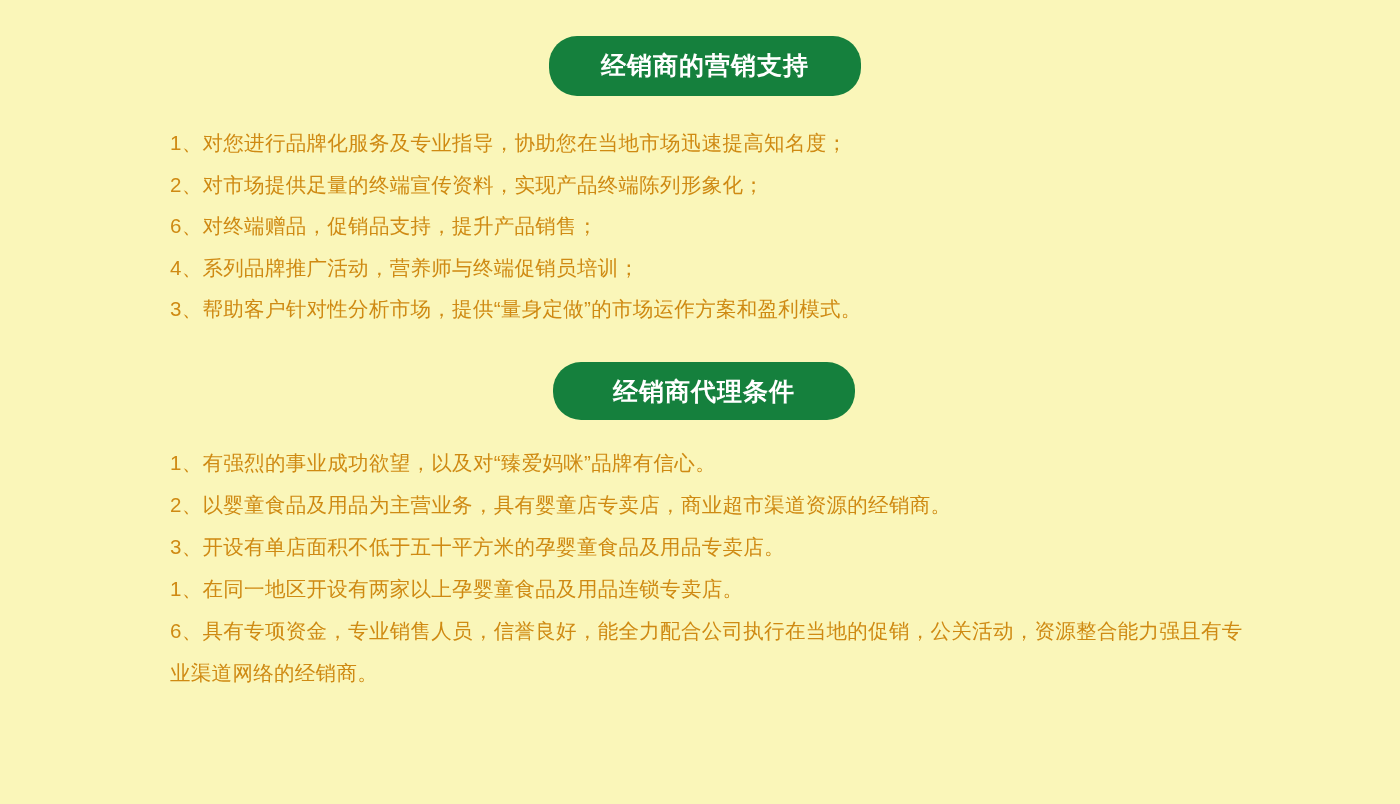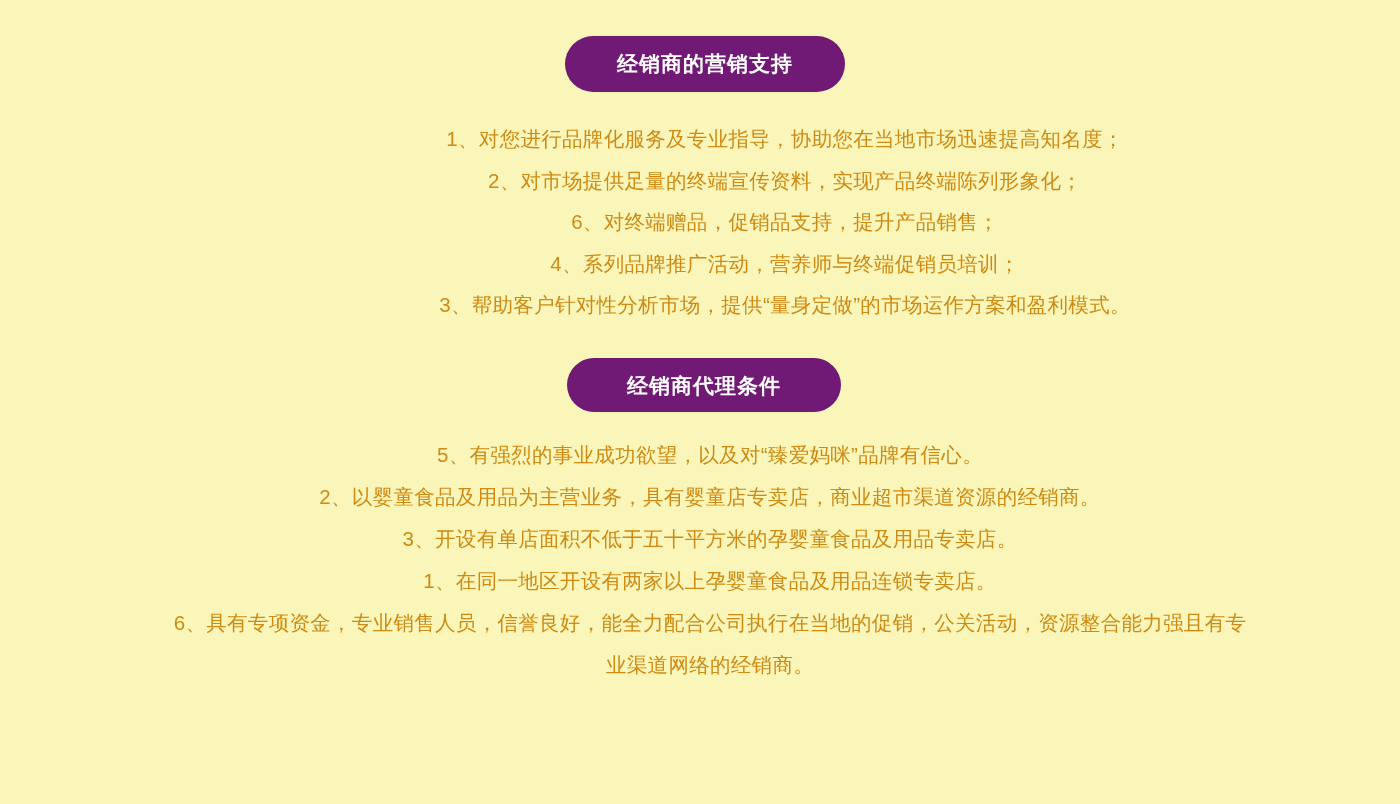--- a/index.html
+++ b/index.html
@@ -21,24 +21,24 @@
   }
   .section {
     width: 100%;
   }
   .banner-row {
     display: flex;
     justify-content: center;
     align-items: center;
   }
   .banner {
-    background: #701a75;
+    background: #15803d;
     color: #ffffff;
     border-radius: 28px;
-    font-size: 21px;
+    font-size: 25px;
     font-weight: bold;
     letter-spacing: 1px;
     text-align: right;
     line-height: 1;
     box-sizing: border-box;
     white-space: nowrap;
   }
   .banner-1 {
     padding: 17px 52px 18px 52px;
     margin-top: 36px;
@@ -62,21 +62,21 @@
   .list-2 {
     margin-top: 22px;
     padding-left: 170px;
     padding-right: 150px;
   }
   .item {
     font-size: 20.5px;
     line-height: 41.5px;
     color: #cf8a13;
     letter-spacing: 0.3px;
-    text-align: center;
+    text-align: left;
   }
   .list-2 .item {
     line-height: 42px;
   }
 </style>
 </head>
 <body>
 
 <div class="page">
 
@@ -91,21 +91,21 @@
       <li class="item">4、系列品牌推广活动，营养师与终端促销员培训；</li>
       <li class="item">3、帮助客户针对性分析市场，提供“量身定做”的市场运作方案和盈利模式。</li>
     </ul>
   </div>
 
   <div class="section">
     <div class="banner-row">
       <div class="banner banner-2">经销商代理条件</div>
     </div>
     <ul class="list list-2">
-      <li class="item">5、有强烈的事业成功欲望，以及对“臻爱妈咪”品牌有信心。</li>
+      <li class="item">1、有强烈的事业成功欲望，以及对“臻爱妈咪”品牌有信心。</li>
       <li class="item">2、以婴童食品及用品为主营业务，具有婴童店专卖店，商业超市渠道资源的经销商。</li>
       <li class="item">3、开设有单店面积不低于五十平方米的孕婴童食品及用品专卖店。</li>
       <li class="item">1、在同一地区开设有两家以上孕婴童食品及用品连锁专卖店。</li>
       <li class="item">6、具有专项资金，专业销售人员，信誉良好，能全力配合公司执行在当地的促销，公关活动，资源整合能力强且有专业渠道网络的经销商。</li>
     </ul>
   </div>
 
 </div>
 
 </body></html>

